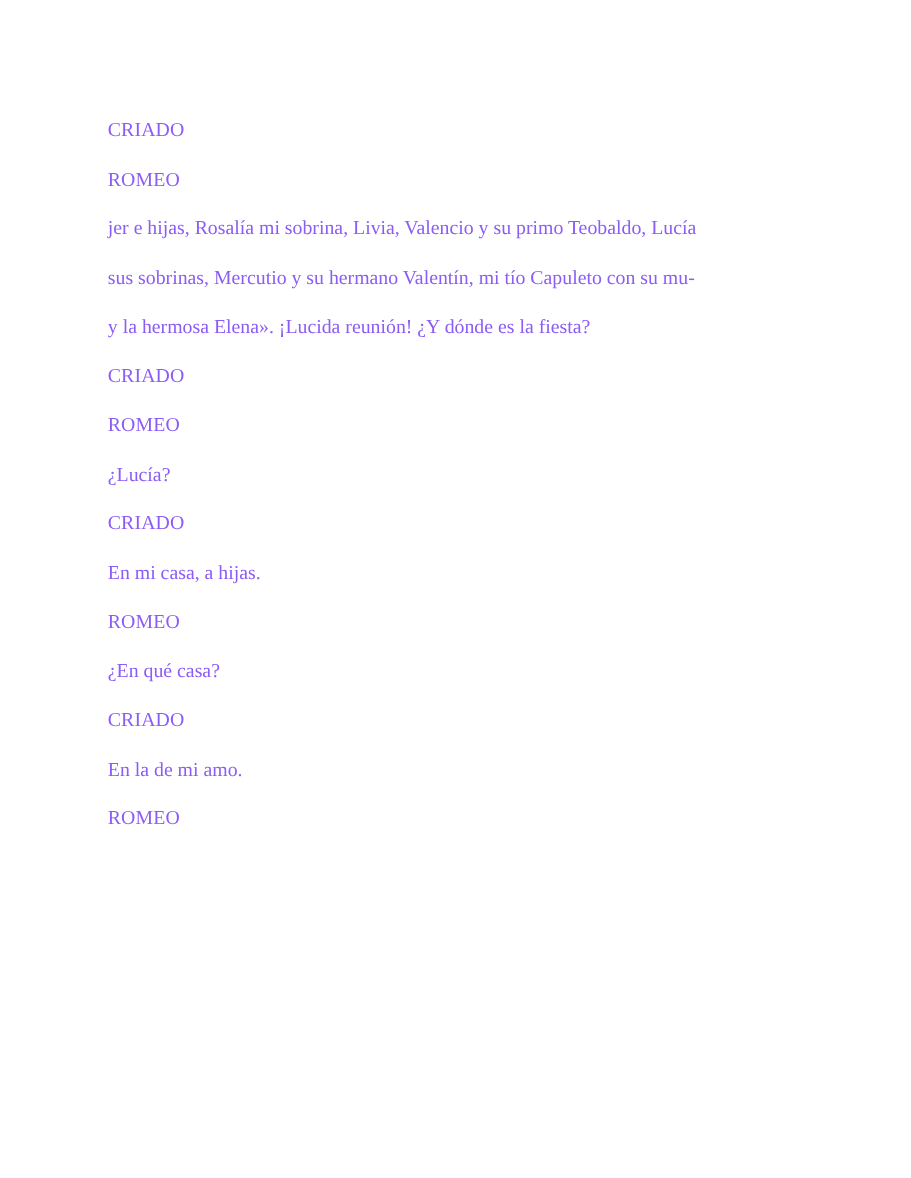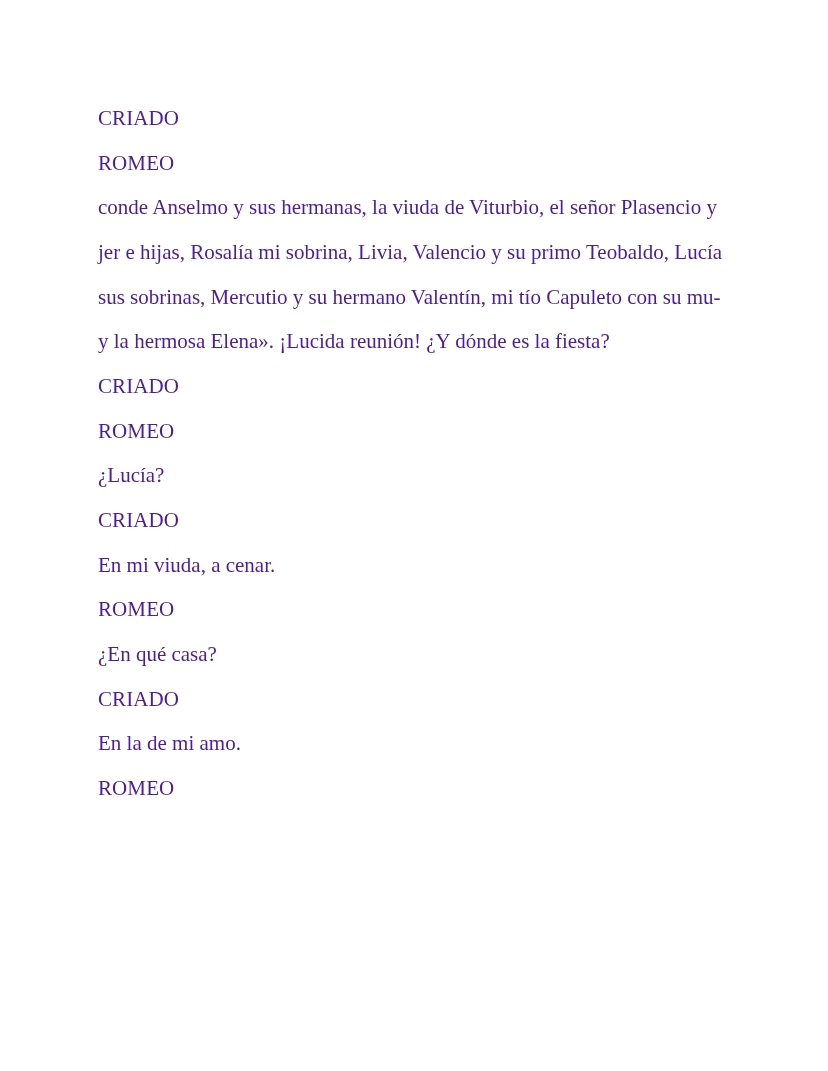--- a/index.html
+++ b/index.html
@@ -12,47 +12,46 @@
       height: 1071px;
       position: relative;
       overflow: hidden;
     }
     .page {
       position: absolute;
       left: 98px;
       top: 96px;
       width: 620px;
       font-family: "Liberation Serif", "DejaVu Serif", serif;
-      font-size: 21px;
-      color: #4c1d95;
+      font-size: 18px;
+      color: #8b5cf6;
       line-height: 44.65px;
     }
     .line {
       display: block;
       white-space: nowrap;
       margin: 0;
       padding: 0;
     }
     .speaker {
       letter-spacing: 0.1px;
     }
   </style>
 </head>
 <body>
 
 <div class="page">
   <span class="line speaker">CRIADO</span>
   <span class="line speaker">ROMEO</span>
-  <span class="line dialogue">conde Anselmo y sus hermanas, la viuda de Viturbio, el señor Plasencio y</span>
   <span class="line dialogue">jer e hijas, Rosalía mi sobrina, Livia, Valencio y su primo Teobaldo, Lucía</span>
   <span class="line dialogue">sus sobrinas, Mercutio y su hermano Valentín, mi tío Capuleto con su mu-</span>
   <span class="line dialogue">y la hermosa Elena». ¡Lucida reunión! ¿Y dónde es la fiesta?</span>
   <span class="line speaker">CRIADO</span>
   <span class="line speaker">ROMEO</span>
   <span class="line dialogue">¿Lucía?</span>
   <span class="line speaker">CRIADO</span>
-  <span class="line dialogue">En mi viuda, a cenar.</span>
+  <span class="line dialogue">En mi casa, a hijas.</span>
   <span class="line speaker">ROMEO</span>
   <span class="line dialogue">¿En qué casa?</span>
   <span class="line speaker">CRIADO</span>
   <span class="line dialogue">En la de mi amo.</span>
   <span class="line speaker">ROMEO</span>
 </div>
 
 </body></html>

